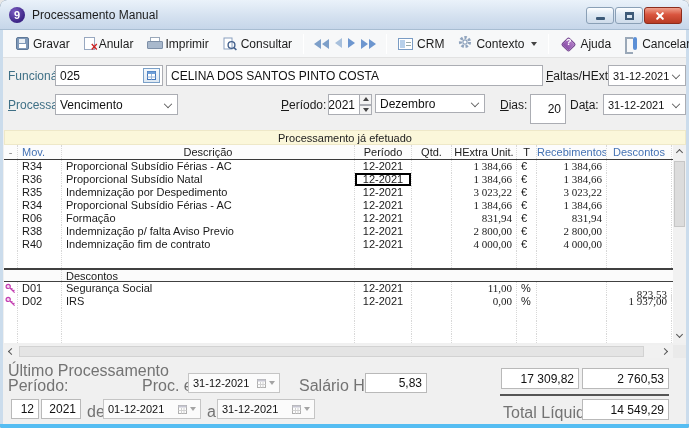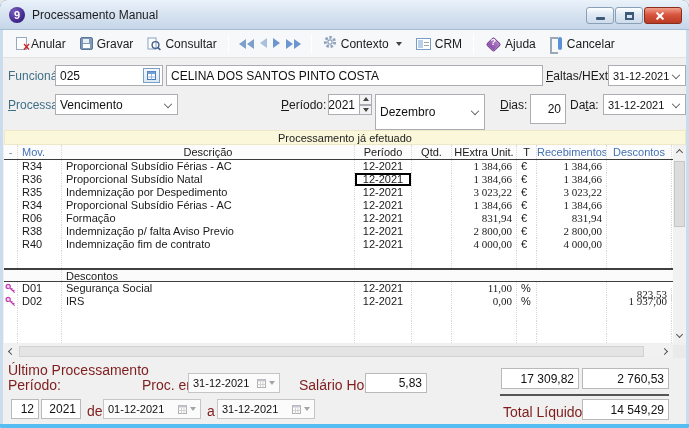--- a/index.html
+++ b/index.html
@@ -99,21 +99,21 @@
   .hthumb{ position:absolute; top:1px; height:11px; left:15px; width:625px; background:#e4e4e4; border:1px solid #d2d2d2;}
   .scorner{ position:absolute; left:673px; top:345px; width:13px; height:13px; background:#eaeaea; }
   .sarrow{ position:absolute; width:13px; height:13px; }
   .sarrow i{ position:absolute; left:3.5px; top:4px; width:5px; height:5px; border-right:1.4px solid #555; border-bottom:1.4px solid #555;}
   .sarrow.up i{ transform:rotate(-135deg); top:5px;}
   .sarrow.down i{ transform:rotate(45deg); top:2px;}
   .sarrow.left i{ transform:rotate(135deg); left:5px;}
   .sarrow.right i{ transform:rotate(-45deg); left:2px;}
   
   .footer{ position:absolute; left:3px; right:3px; top:358px; bottom:4px; background:#f0f0f0; }
-  .flbl{ position:absolute; font-size:14px; color:#7f1d1d; white-space:nowrap;}
+  .flbl{ position:absolute; font-size:16px; color:#737373; white-space:nowrap;}
   .fbox{ position:absolute; background:#fff; border:1px solid #b9b9b9; font-size:12px; color:#111;
     display:flex; align-items:center; padding:0 4px; white-space:nowrap;}
   .fbox.right{ justify-content:flex-end;}
   .dpick{ background:#fbfbfb; border-color:#c5c5c5; }
   .dpick .cal{ margin-left:auto; opacity:.65; display:flex; align-items:center; gap:3px;}
   .dpick .cal .cv{ width:0;height:0;border-left:3px solid transparent;border-right:3px solid transparent;border-top:4px solid #777;}
   .totline{ position:absolute; height:2px; background:#555; }
   u{ text-decoration:underline; }
 </style>
 </head>
@@ -136,26 +136,30 @@
           <i></i>
         </div>
     </div>
   </div>
   <div class="sideL"></div>
   <div class="sideR"></div>
   <div class="bottomstrip"></div>
 
   <div class="toolbar">
     <button class="tbtn">
+      <span class="ic ic-save"></span>
+        <span>Gravar</span>
+      </button>
+    <button class="tbtn">
       <span class="ic ic-page ic-anular"></span>
         <span>Anular</span>
       </button>
     <button class="tbtn">
-      <span class="ic ic-save"></span>
-        <span>Gravar</span>
+      <span class="ic ic-print"></span>
+        <span>Imprimir</span>
       </button>
     <button class="tbtn">
       <span class="ic ic-lens">
           <svg width="14" height="14">
             <rect x="1" y="1" width="8" height="11" fill="#fff" stroke="#8aa0c0"></rect>
             <circle cx="8.5" cy="8" r="3.4" fill="none" stroke="#44618c" stroke-width="1.4"></circle>
             <line x1="11" y1="10.6" x2="13.4" y2="13" stroke="#44618c" stroke-width="1.6"></line>
           </svg>
         </span>
       <span>Consultar</span>
@@ -168,30 +172,30 @@
         </span>
       <span><i class="tri l lite"></i></span>
       <span><i class="tri r"></i></span>
       <span class="dbl">
           <i class="tri r"></i>
           <i class="tri r"></i>
         </span>
     </div>
     <div class="tsep"></div>
     <button class="tbtn">
+      <span class="ic ic-card"></span>
+        <span>CRM</span>
+      </button>
+    <button class="tbtn">
       <span class="ic"><svg width="14" height="14">
             <circle cx="7" cy="7" r="4.6" fill="none" stroke="#8fa3bd" stroke-width="3" stroke-dasharray="2.4 1.7"></circle>
             <circle cx="7" cy="7" r="2.1" fill="#fff" stroke="#8fa3bd" stroke-width="1.2"></circle>
           </svg></span>
       <span>Contexto</span>
         <span class="caret-down"></span>
-      </button>
-    <button class="tbtn">
-      <span class="ic ic-card"></span>
-        <span>CRM</span>
       </button>
     <div class="tsep"></div>
     <button class="tbtn">
       <span class="ic ic-help"></span>
         <span>Ajuda</span>
       </button>
     <button class="tbtn">
       <span class="ic ic-cancel"></span>
         <span>Cancelar</span>
       </button>
@@ -225,21 +229,21 @@
         <span class="chev"></span>
       </div>
     <span class="lbl" style="left:278px; top:40px;"><u>P</u>eríodo:</span>
     <div class="field right" style="left:325px; top:36px; width:32px; height:21px;">
       <span>2021</span>
       </div>
     <div class="spin" style="left:356px; top:36px; height:21px;">
       <span class="up"></span>
         <span class="dn"></span>
       </div>
-    <div class="field combo" style="left:372px; top:36px; width:110px; height:36px;">
+    <div class="field combo" style="left:372px; top:36px; width:110px; height:19px;">
       <span>Dezembro</span>
         <span class="chev"></span>
       </div>
     <span class="lbl" style="left:497px; top:40px;"><u>D</u>ias:</span>
     <div class="field right" style="left:527px; top:36px; width:36px; height:30px;">
       <span>20</span>
       </div>
     <span class="lbl" style="left:567px; top:40px;">Da<u>t</u>a:</span>
     <div class="field combo" style="left:600px; top:36px; width:83px; height:21px; font-size:11px;">
       <span>31-12-2021</span>

